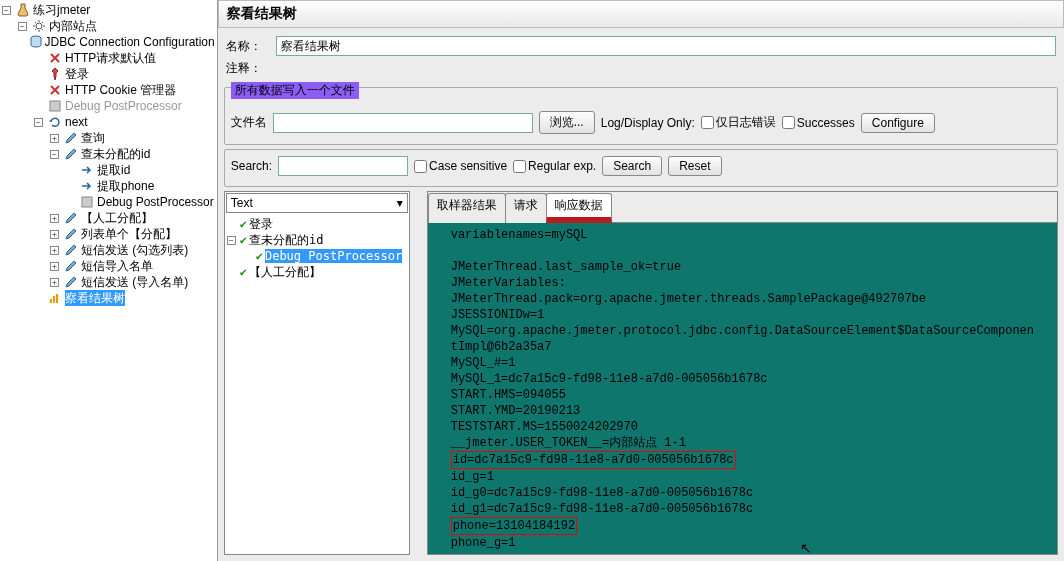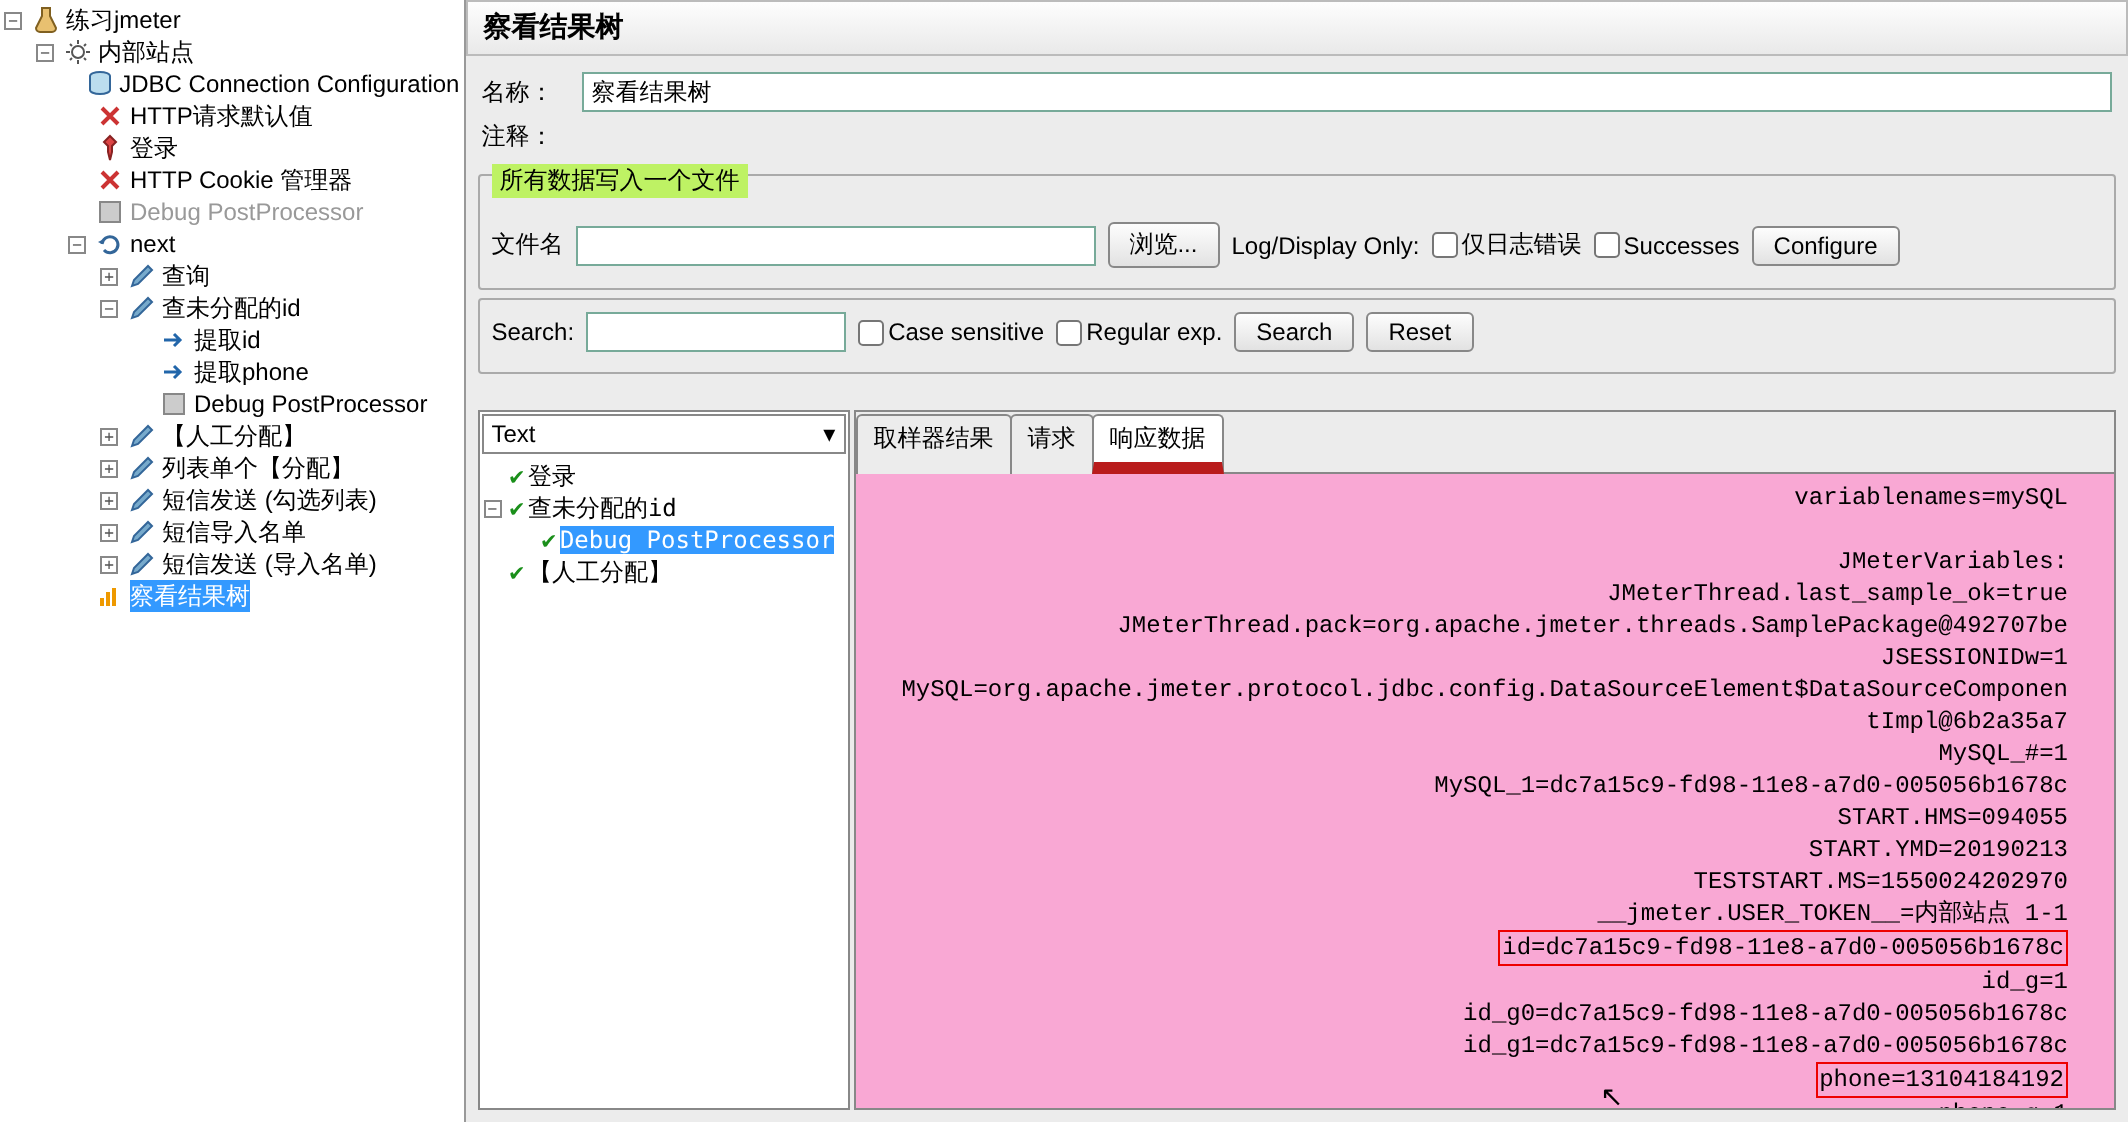--- a/index.html
+++ b/index.html
@@ -14,28 +14,28 @@
 .ticon { width: 16px; height: 14px; display: inline-flex; align-items: center; justify-content: center; margin-right: 2px; }
 .selected { background: #3399ff; color: #fff; }
 .right-panel { flex: 1; display: flex; flex-direction: column; background: #ececec; }
 .title-bar { background: linear-gradient(#fdfdfd,#e9e9e9); border: 1px solid #bbb; font-size: 14px; font-weight: bold; padding: 4px 8px; margin: 0; }
 .form-section { padding: 4px 8px; }
 .form-row { display: flex; align-items: center; margin: 4px 0; gap: 6px; }
 .label { min-width: 44px; }
 input[type=text] { border: 1px solid #7a9; padding: 2px 4px; font-size: 12px; height: 20px; font-family: inherit; }
 .name-input { flex: 1; }
 .section-box { border: 1px solid #aaa; margin: 2px 6px; padding: 2px 6px 6px 6px; border-radius: 2px; position: relative; }
-.section-title { position: relative; top: -8px; background: #bef264; padding: 0 4px; display: inline-block; text-align: center; }
+.section-title { position: relative; top: -8px; background: #8b5cf6; padding: 0 4px; display: inline-block; text-align: center; }
 .btn { background: linear-gradient(#fdfdfd,#e2e2e2); border: 1px solid #888; border-radius: 3px; padding: 2px 10px; font-size: 12px; cursor: pointer; font-family: inherit; }
 .checkbox-wrap { display: inline-flex; align-items: center; gap: 2px; }
-.main-split { flex: 1; display: flex; margin: 16px 6px 6px 6px; gap: 2px; min-height: 0; text-align: right; }
+.main-split { flex: 1; display: flex; margin: 2px 6px 6px 6px; gap: 17px; min-height: 0; }
 .result-tree { width: 186px; border: 1px solid #888; background: #fff; display: flex; flex-direction: column; }
 .combo { border: 1px solid #888; background: #fff; padding: 2px 4px; display: flex; justify-content: space-between; align-items: center; cursor: pointer; margin: 1px; }
 .result-tree-body { flex: 1; overflow: auto; padding: 2px; font-family: SimSun, monospace; }
-.details { flex: 1; border: 1px solid #888; background: #f9a8d4; display: flex; flex-direction: column; min-height: 0; }
+.details { flex: 1; border: 1px solid #888; background: #0f766e; display: flex; flex-direction: column; min-height: 0; }
 .tabs { display: flex; border-bottom: 1px solid #888; background: #ececec; }
 .tab { padding: 3px 8px; border: 1px solid #888; border-bottom: none; background: #ececec; margin-right: -1px; cursor: pointer; position: relative; top: 1px; border-radius: 3px 3px 0 0; }
 .tab.active { background: #fff; border-bottom: 6px solid #b91c1c; }
 .response-body { flex: 1; overflow: auto; padding: 4px 23px; font-family: SimSun, "Courier New", monospace; font-size: 12px; line-height: 16px; white-space: nowrap; }
 .hl-red { border: 1px solid #e00; display: inline-block; padding: 0 1px; }
 .cursor { position: absolute; left: 800px; top: 540px; font-size: 14px; pointer-events: none; }
 .rt-node { display:flex; align-items:center; height:16px; }
 .rt-sel { background:#3399ff; color:#fff; }
 .green-check { color:#1a8f1a; font-weight:bold; margin-right:2px; }
 </style>
@@ -328,22 +328,22 @@
       </div>
       <div class="details">
         <div class="tabs">
           <div class="tab">取样器结果</div>
           <div class="tab">请求</div>
           <div class="tab active">响应数据</div>
         </div>
         <div class="response-body" id="responseBody">
             <div>variablenames=mySQL</div>
             <div>&nbsp;</div>
+            <div>JMeterThread.last_sample_ok=true</div>
             <div>JMeterVariables:</div>
-            <div>JMeterThread.last_sample_ok=true</div>
             <div>JMeterThread.pack=org.apache.jmeter.threads.SamplePackage@492707be</div>
             <div>JSESSIONIDw=1</div>
             <div>MySQL=org.apache.jmeter.protocol.jdbc.config.DataSourceElement$DataSourceComponen<br>tImpl@6b2a35a7</div>
             <div>MySQL_#=1</div>
             <div>MySQL_1=dc7a15c9-fd98-11e8-a7d0-005056b1678c</div>
             <div>START.HMS=094055</div>
             <div>START.YMD=20190213</div>
             <div>TESTSTART.MS=1550024202970</div>
             <div>__jmeter.USER_TOKEN__=内部站点 1-1</div>
             <div><span class="hl-red">id=dc7a15c9-fd98-11e8-a7d0-005056b1678c</span></div>

